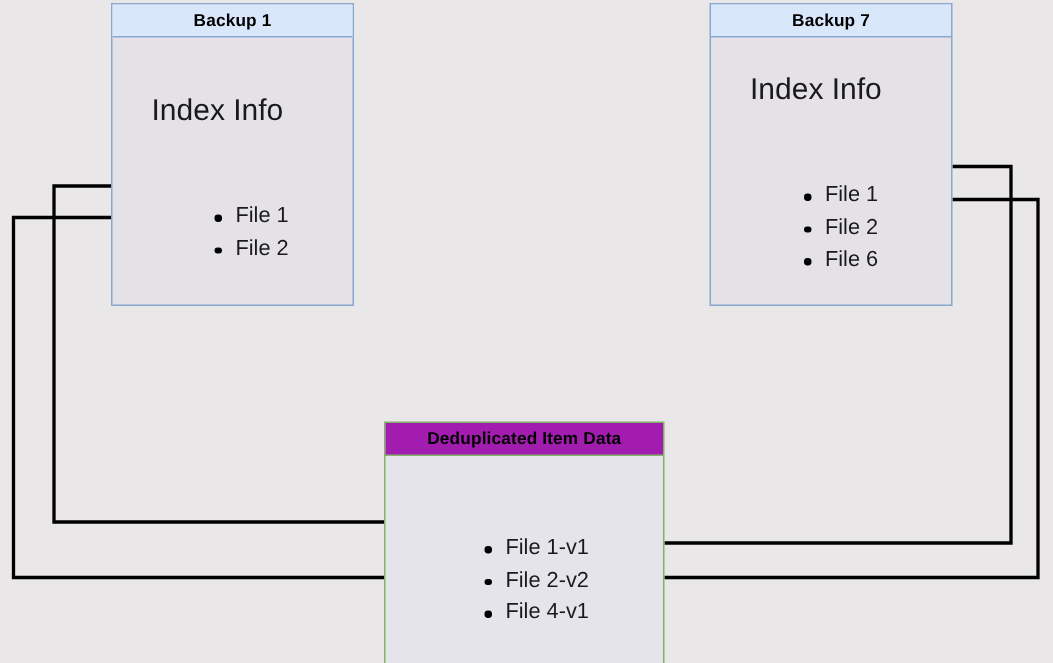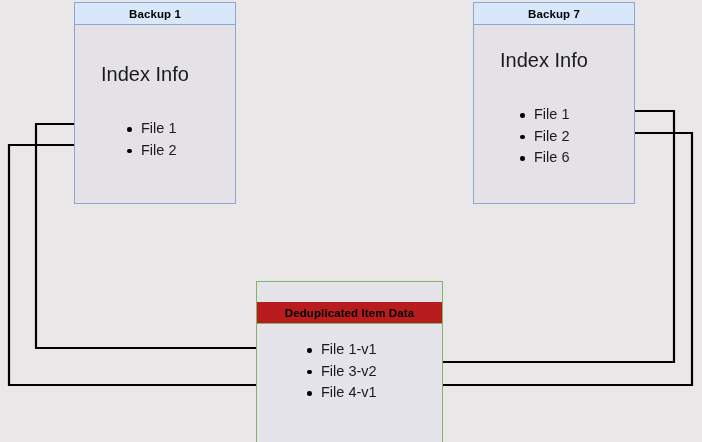--- a/index.html
+++ b/index.html
@@ -45,33 +45,32 @@
     font-size: 11.5px;
     font-weight: bold;
     color: #000;
     letter-spacing: 0.1px;
   }
   .hdr-blue {
     background: #d9e7fb;
     border-bottom: 1.6px solid #8aa7d2;
   }
   .hdr-green {
-    background: #b91c1c;
+    background: #a21caf;
     border-bottom: 1.6px solid #82b366;
-    margin-top: 20px;
   }
   .index-label {
     position: absolute;
     font-size: 20px;
     color: #1a1a1a;
     white-space: nowrap;
   }
   .bullet-list {
     position: absolute;
-    margin: 0;
+    margin: 16px;
     padding: 0;
     list-style: none;
   }
   .bullet-list li {
     font-size: 14.5px;
     color: #1a1a1a;
     white-space: nowrap;
     line-height: 21.5px;
     position: relative;
     padding-left: 16px;
@@ -129,16 +128,16 @@
     <li>File 1</li>
     <li>File 2</li>
     <li>File 6</li>
   </ul>
 </div>
 
 <div class="box box-dedup" style="left:256px; top:281px; width:187px; height:163px;">
   <div class="box-header hdr-green">Deduplicated Item Data</div>
   <ul class="bullet-list dedup-list" style="left:48px; top:57px;">
     <li>File 1-v1</li>
-    <li>File 3-v2</li>
+    <li>File 2-v2</li>
     <li>File 4-v1</li>
   </ul>
 </div>
 
 </body></html>

